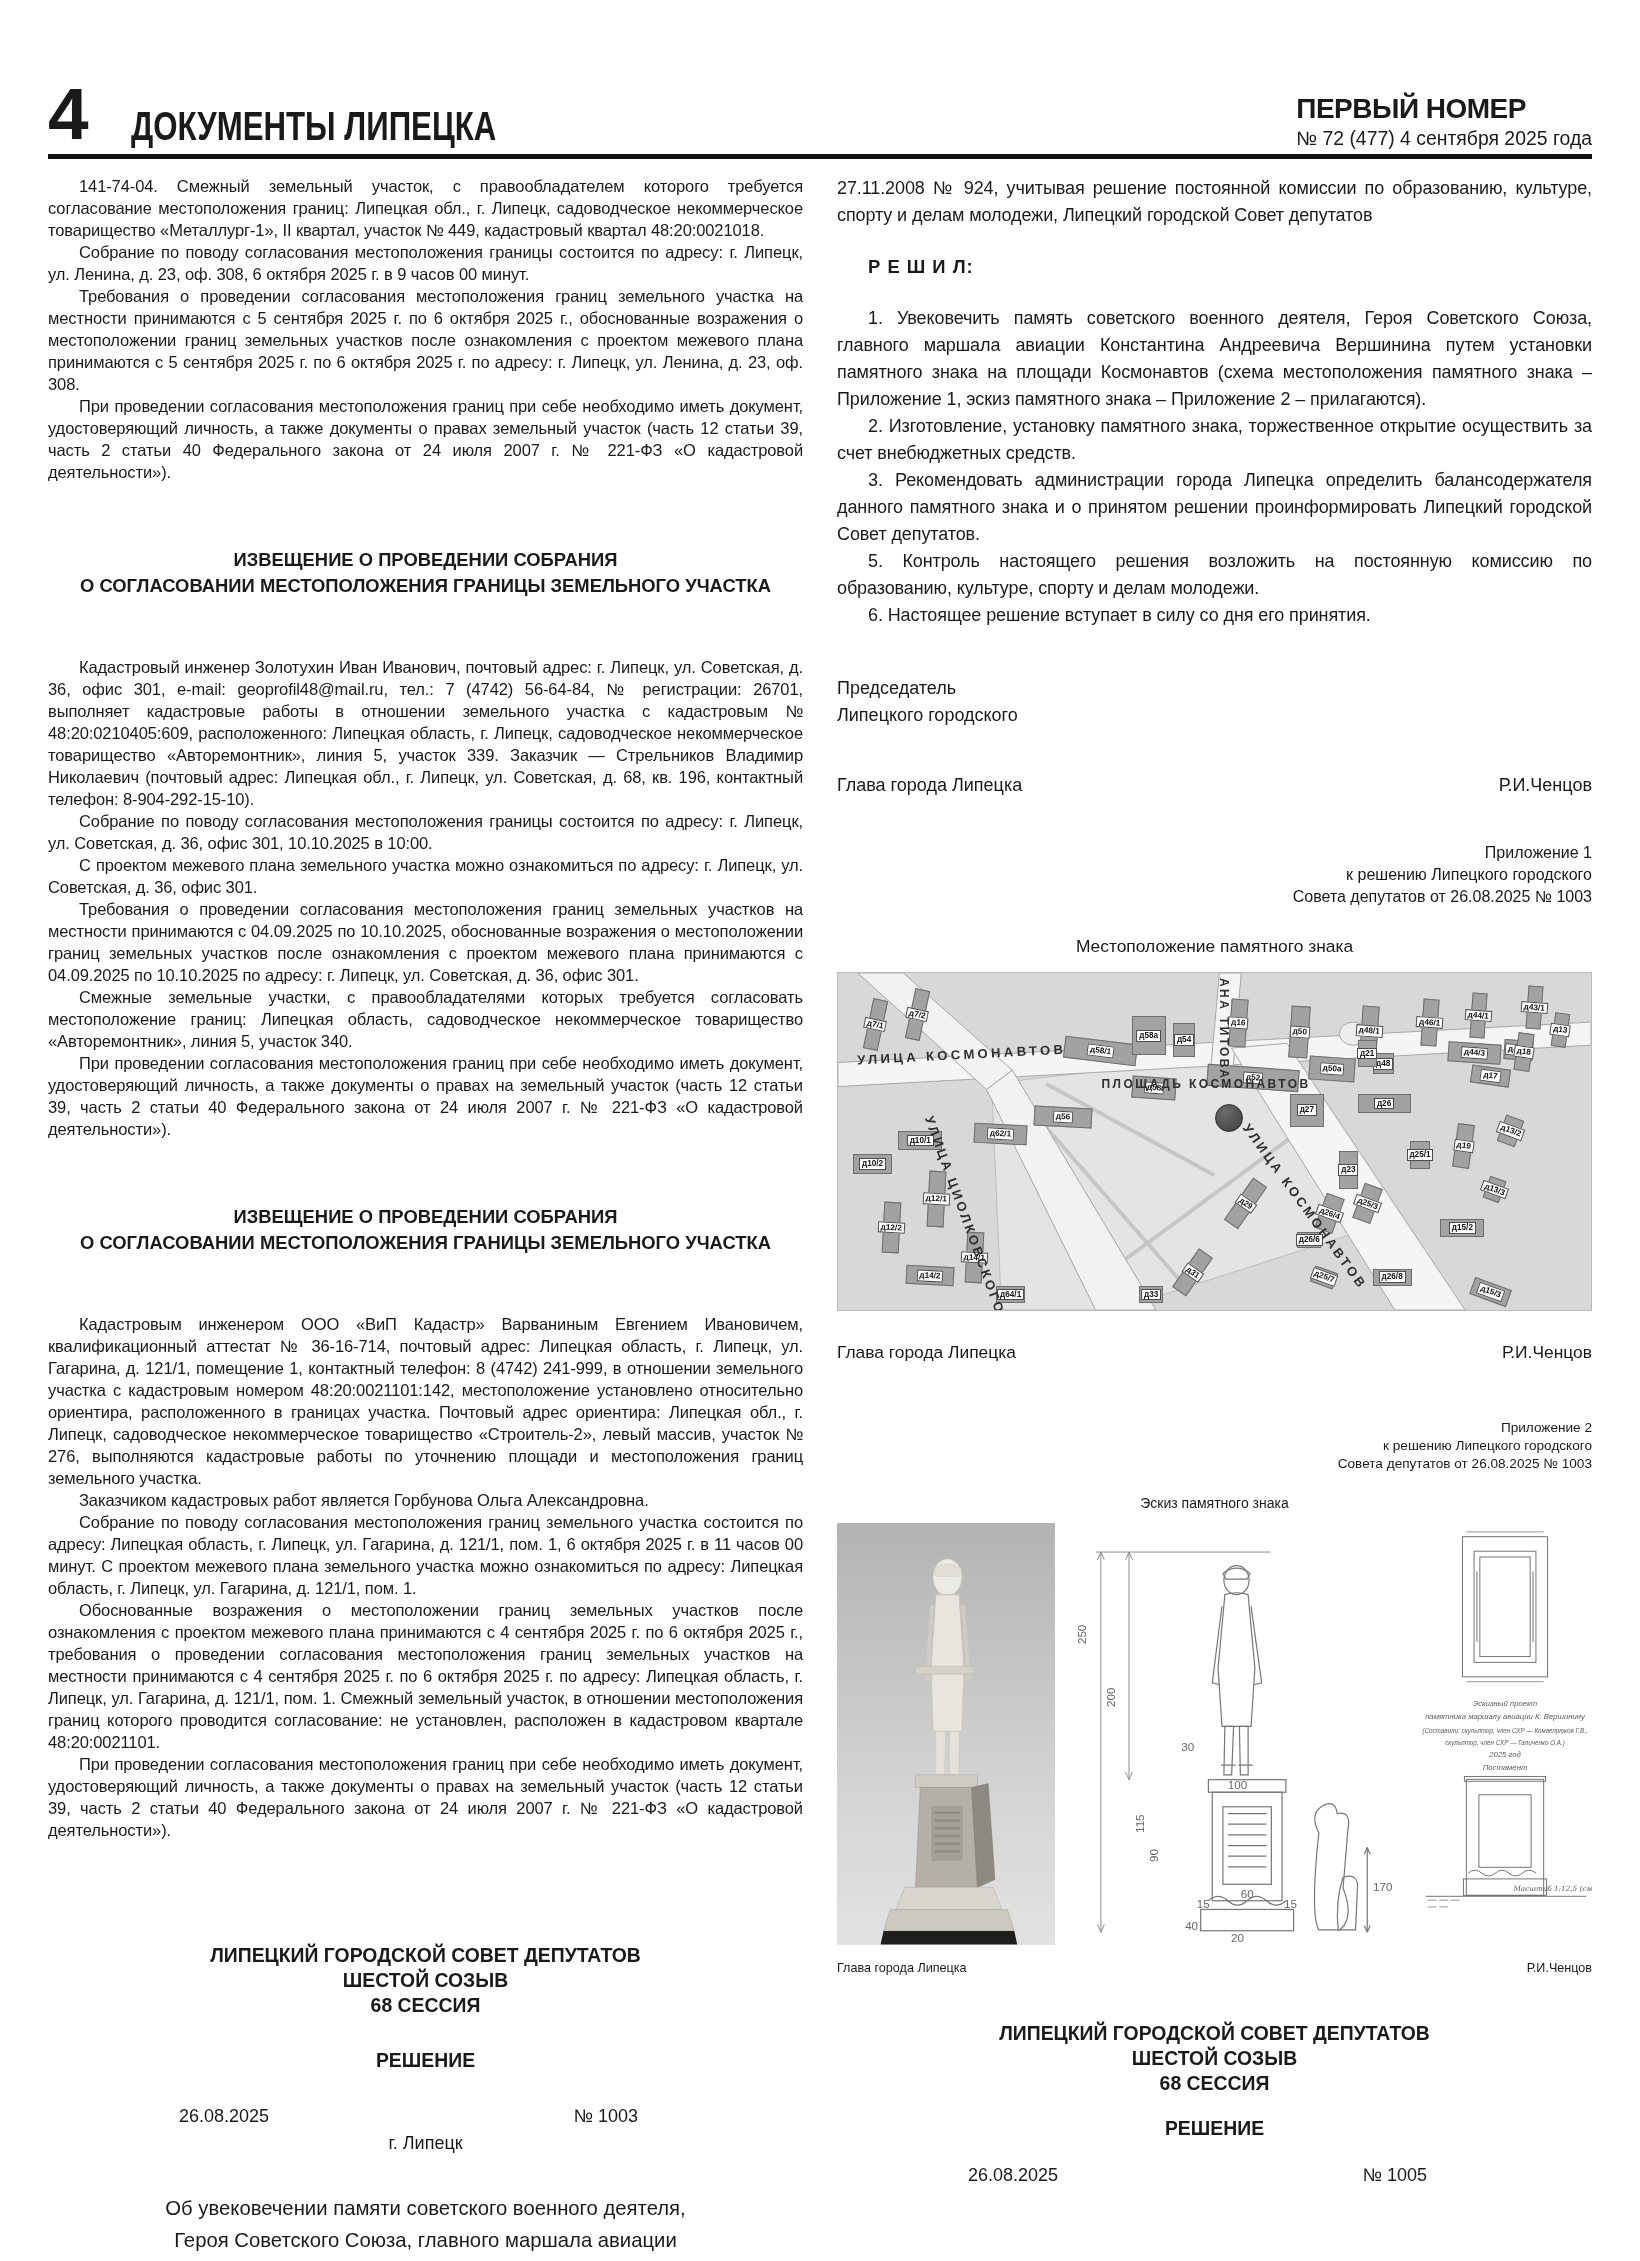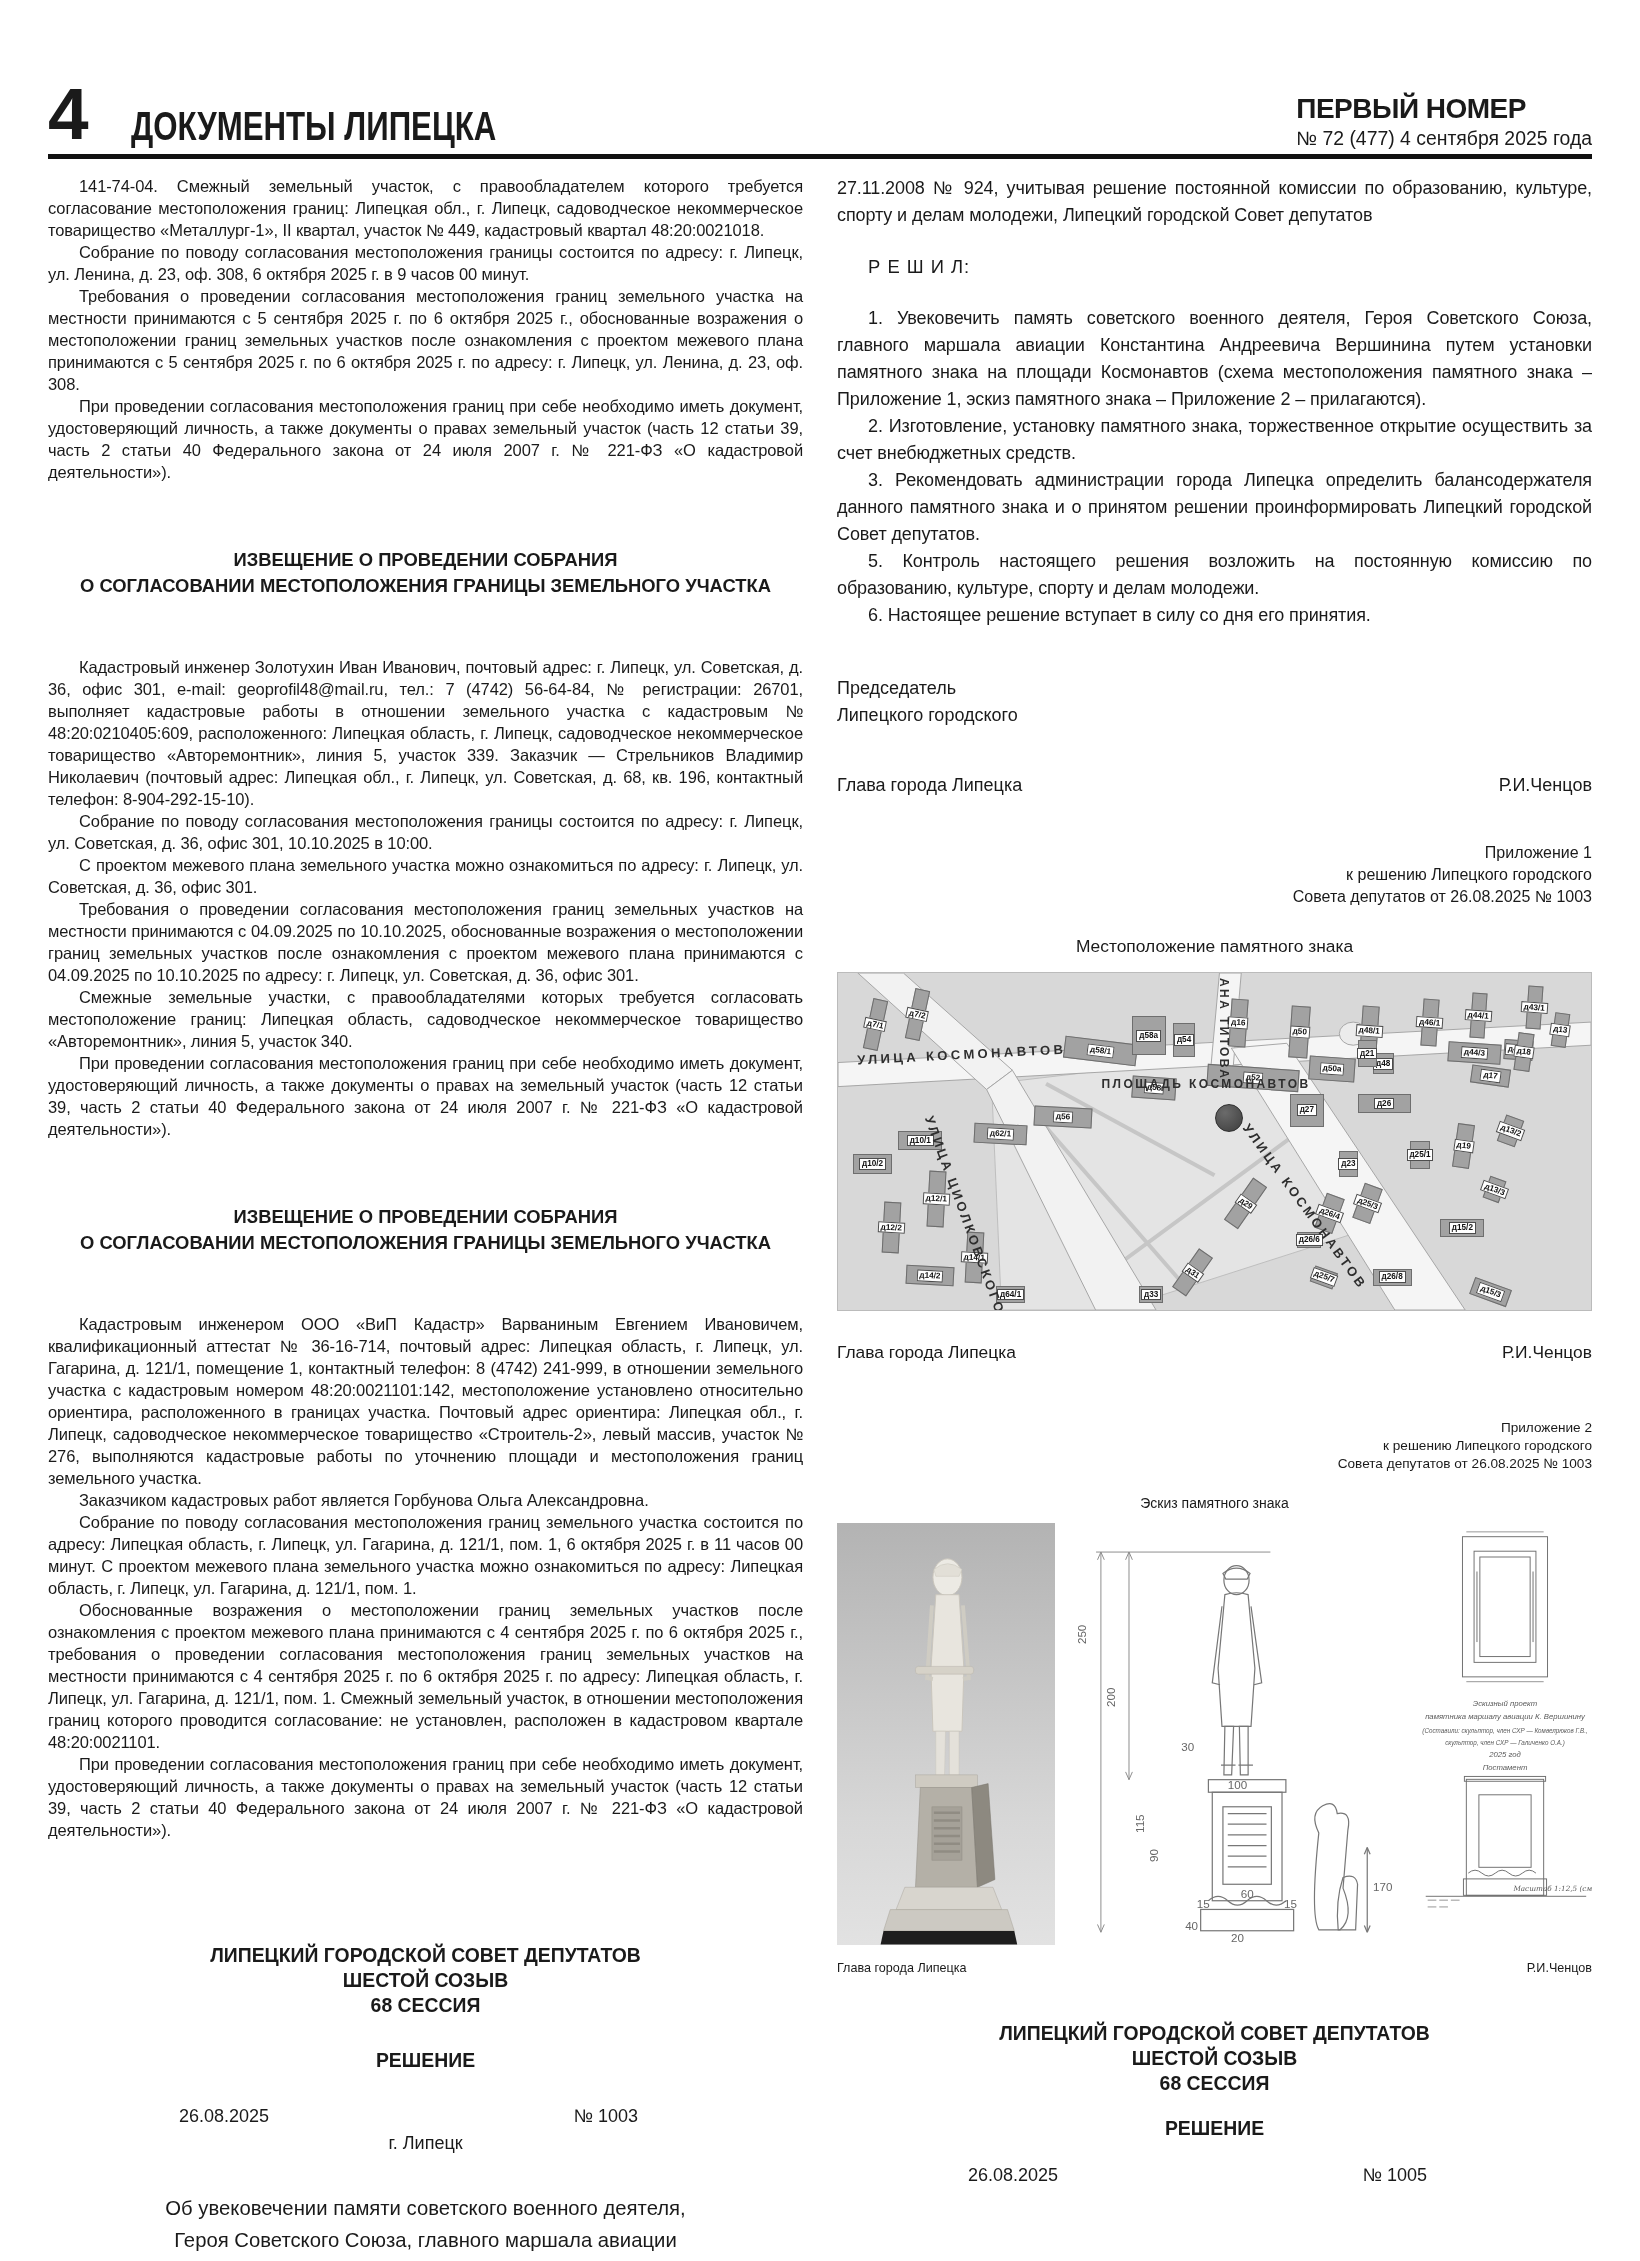--- a/index.html
+++ b/index.html
@@ -31,21 +31,21 @@
   .notice-h { font-size:18.4px; line-height:26px; font-weight:700; text-align:center;
               margin:64px 0 57px 0; }
   .org-h { font-size:19.4px; line-height:25px; font-weight:700; text-align:center; margin-top:102px; }
   .doc-type { font-size:19.4px; font-weight:700; text-align:center; margin-top:31px; }
   .date-row { display:flex; justify-content:space-between; font-size:18px;
               padding:0 165px 0 131px; margin-top:34px; }
   .place { text-align:center; font-size:18px; margin-top:5.8px; }
   .dec-title { text-align:center; margin:38px 0 39px 0; }
   .dec-title .t1 { font-size:20.3px; line-height:32px; }
 
-  .reshil { font-size:18.4px; font-weight:400; letter-spacing:1px; text-indent:31px; margin:27px 0 27px 0; }
+  .reshil { font-size:18.4px; font-weight:700; letter-spacing:1px; text-indent:31px; margin:27px 0 27px 0; }
 
   .sig-block { margin-top:46px; font-size:18px; line-height:27px; }
   .sig-last { display:flex; justify-content:space-between; }
   .sig-row { display:flex; justify-content:space-between; font-size:18px; margin-top:46px; }
 
   .appendix { text-align:right; font-size:16px; line-height:22px; margin-top:46px; }
   .appendix.small { font-size:13.6px; line-height:18.4px; margin-top:56px; }
   .map-title { text-align:center; font-size:17.4px; margin:28px 0 14.5px 0; }
   .sketch-title { text-align:center; font-size:14px; margin:21px 0 10.6px 0; }
 
@@ -319,21 +319,21 @@
           </div>
 
           <div class="bldg" style="left: 69%; top: 36%; width: 53px; height: 19.4px;">
             <span class="chip">д26</span>
           </div>
 
           <div class="bldg" style="left: 69%; top: 20%; width: 19.4px; height: 27px;">
             <span class="chip">д21</span>
           </div>
 
-          <div class="bldg" style="left: 66.5%; top: 53%; width: 19.4px; height: 26px;">
+          <div class="bldg" style="left: 66.5%; top: 53%; width: 19.4px; height: 38px;">
             <span class="chip">д23</span>
           </div>
 
           <div class="bldg" style="left: 82%; top: 45%; width: 17.4px; height: 44px; transform: rotate(8deg);">
             <span class="chip">д19</span>
           </div>
 
           <div class="bldg" style="left: 84%; top: 28%; width: 39px; height: 18.4px; transform: rotate(8deg);">
             <span class="chip">д17</span>
           </div>

